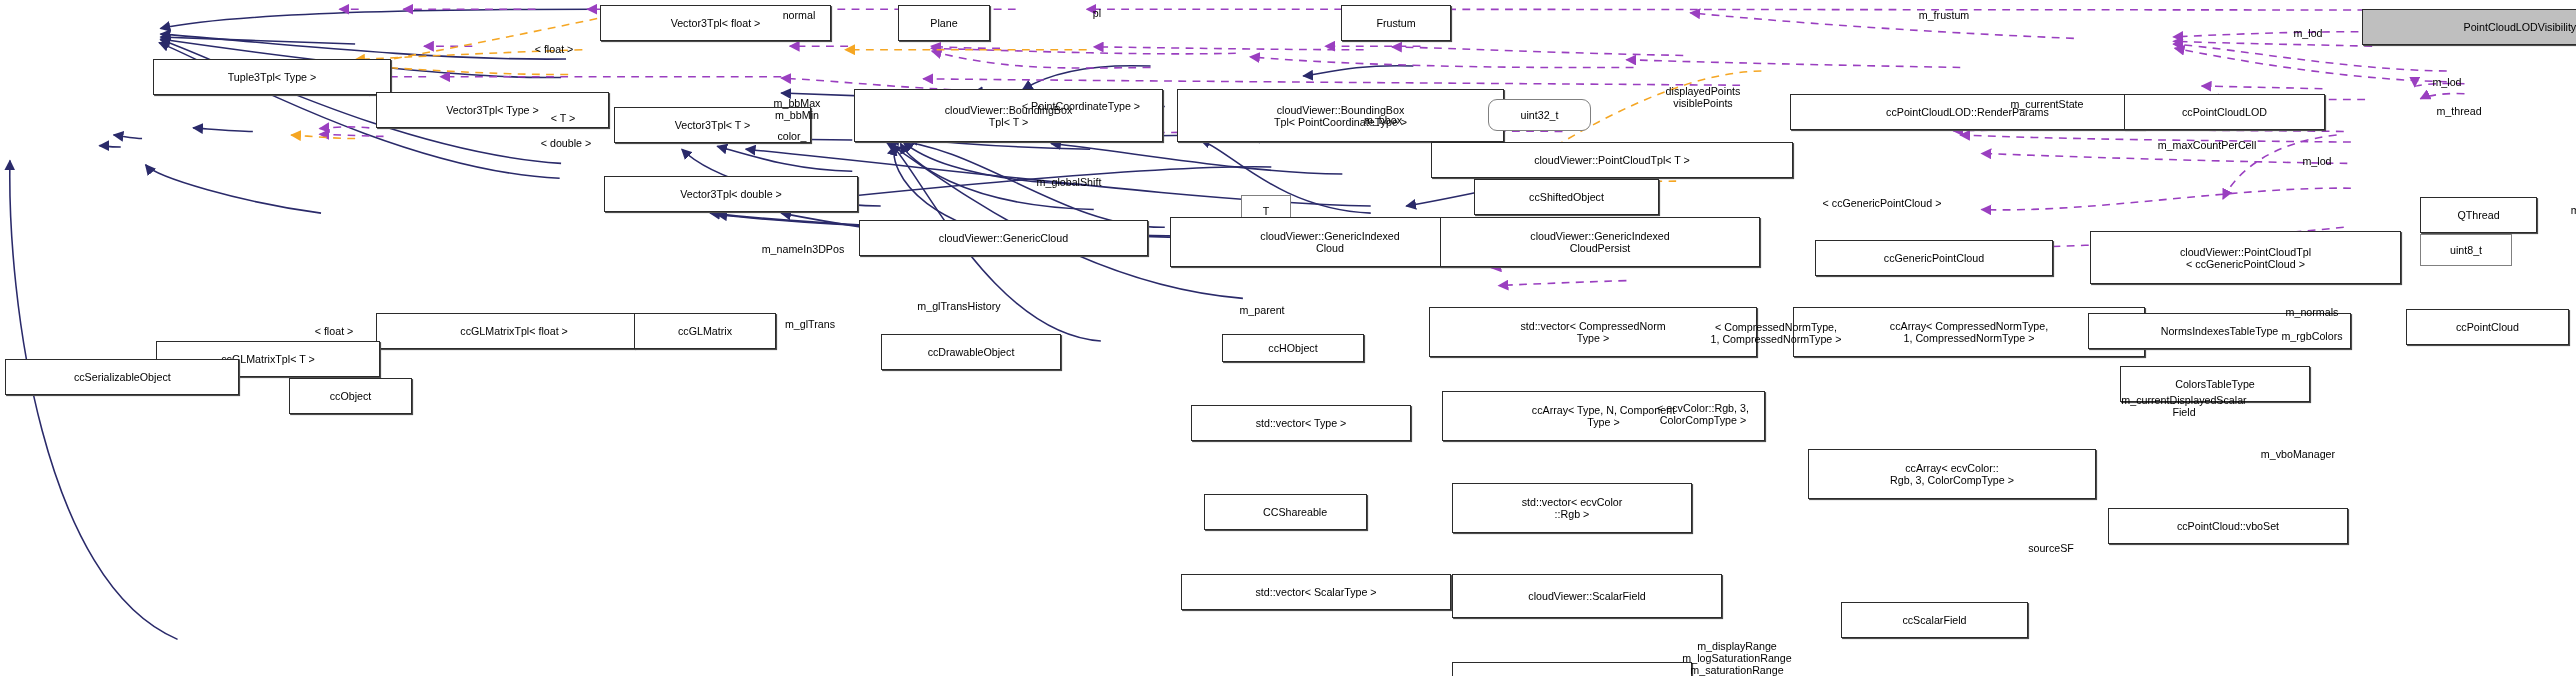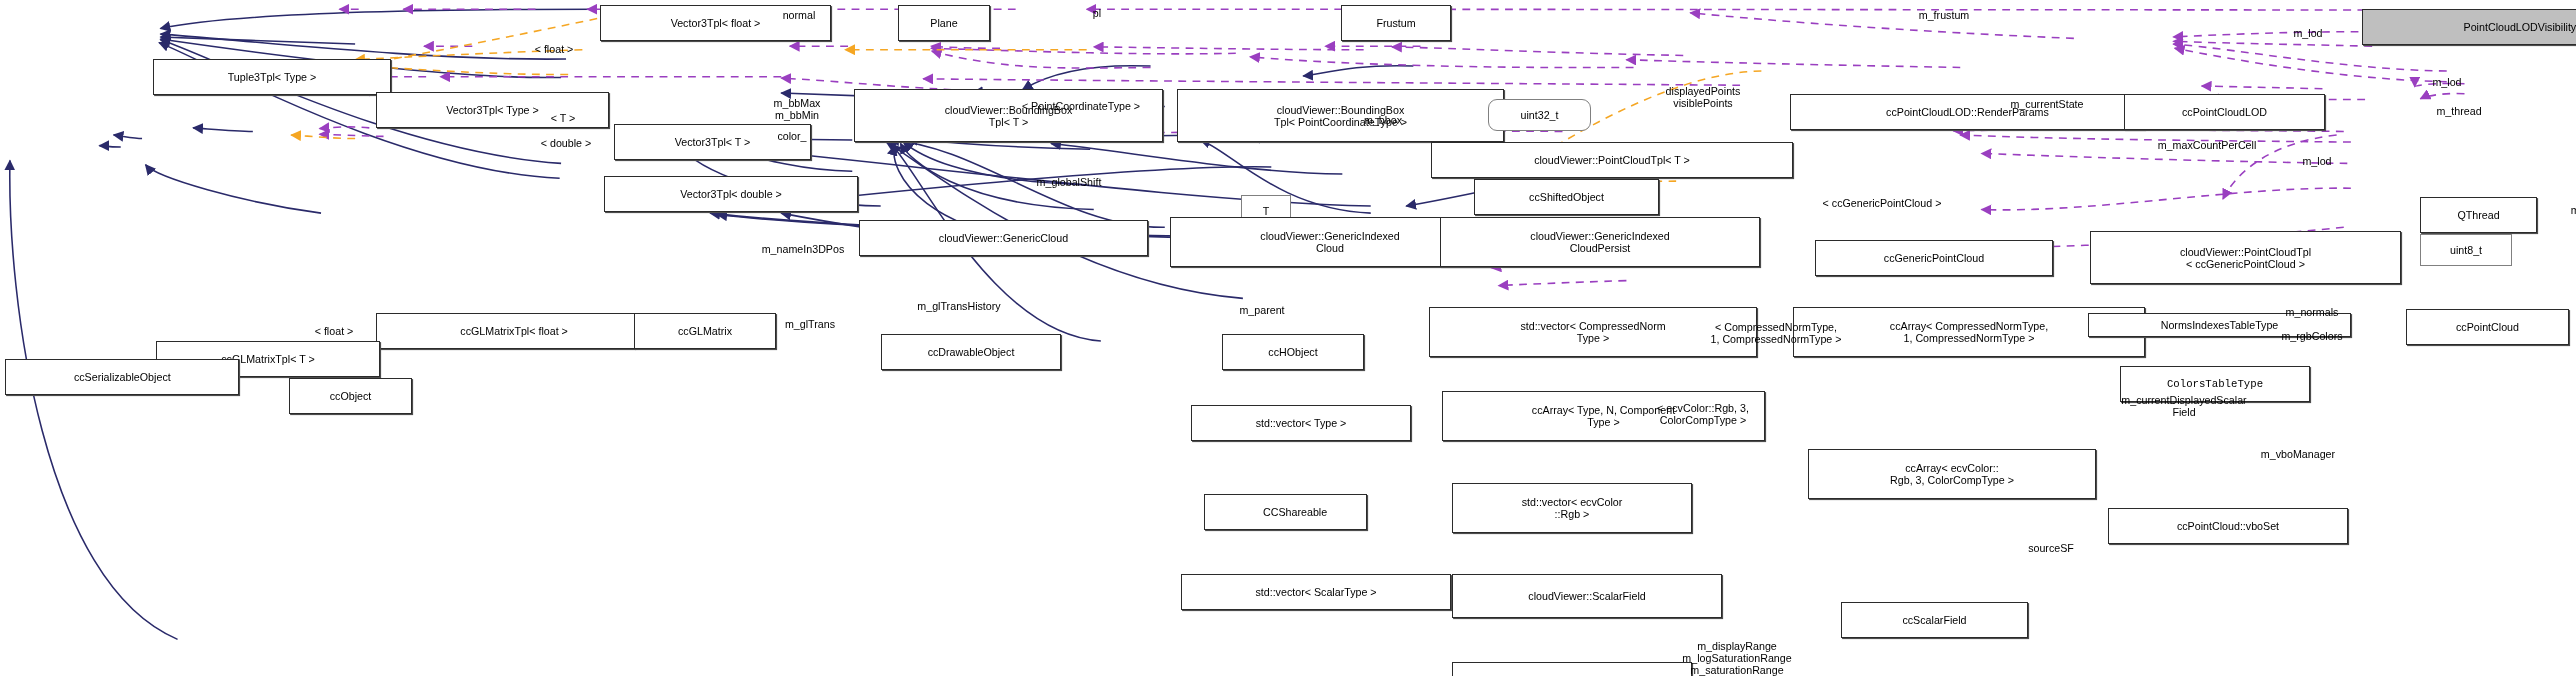--- a/index.html
+++ b/index.html
@@ -153,21 +153,21 @@
       <path d="M 2380,225 C 2300,228 2200,245 2100,250"></path>
       <path d="M 2360,255 C 2300,255 2200,258 2100,258"></path>
       <path d="M 500,195 C 470,195 440,192 410,190"></path>
     </g>
   </svg>
 
   <div id="nodes-layer">
       <div class="node" style="left: 153px; top: 59px; width: 238px; height: 36px;">Tuple3Tpl&lt; Type &gt;</div>
       <div class="node" style="left: 600px; top: 5.3px; width: 231px; height: 36px;">Vector3Tpl&lt; float &gt;</div>
       <div class="node" style="left: 376px; top: 92px; width: 233px; height: 36px;">Vector3Tpl&lt; Type &gt;</div>
-      <div class="node" style="left: 614px; top: 124px; width: 197px; height: 36px; text-align: right;">Vector3Tpl&lt; T &gt;</div>
+      <div class="node" style="left: 614px; top: 107px; width: 197px; height: 36px; text-align: right;">Vector3Tpl&lt; T &gt;</div>
       <div class="node" style="left: 604px; top: 176px; width: 254px; height: 36px;">Vector3Tpl&lt; double &gt;</div>
       <div class="node" style="left: 898px; top: 5.3px; width: 92px; height: 36px;">Plane</div>
       <div class="node" style="left: 1341px; top: 5.3px; width: 110px; height: 36px;">Frustum</div>
       <div class="node" style="left: 854px; top: 89px; width: 309px; height: 53px;">cloudViewer::BoundingBox
 Tpl&lt; T &gt;</div>
       <div class="node" style="left: 1177px; top: 89px; width: 327px; height: 53px;">cloudViewer::BoundingBox
 Tpl&lt; PointCoordinateType &gt;</div>
       <div class="node plain" style="left: 1241px; top: 195px; width: 50px; height: 32px;">T</div>
       <div class="node plain" style="left: 1488px; top: 99px; width: 103px; height: 32px; border-radius: 9px;">uint32_t</div>
       <div class="node" style="left: 1790px; top: 94px; width: 355px; height: 36px;">ccPointCloudLOD::RenderParams</div>
@@ -184,33 +184,33 @@
 &lt; ccGenericPointCloud &gt;</div>
       <div class="node" style="left: 2420px; top: 197px; width: 117px; height: 36px;">QThread</div>
       <div class="node plain" style="left: 2420px; top: 234px; width: 92px; height: 32px;">uint8_t</div>
       <div class="node hl" style="left: 2362px; top: 9px; width: 352px; height: 36px;">PointCloudLODVisibilityFlagger</div>
       <div class="node" style="left: 376px; top: 313px; width: 259px; height: 36px; padding-left: 20px;">ccGLMatrixTpl&lt; float &gt;</div>
       <div class="node" style="left: 156px; top: 341px; width: 224px; height: 36px;">ccGLMatrixTpl&lt; T &gt;</div>
       <div class="node" style="left: 634px; top: 313px; width: 142px; height: 36px;">ccGLMatrix</div>
       <div class="node" style="left: 5.3px; top: 359px; width: 234px; height: 36px;">ccSerializableObject</div>
       <div class="node" style="left: 289px; top: 378px; width: 123px; height: 36px;">ccObject</div>
       <div class="node" style="left: 881px; top: 334px; width: 180px; height: 36px;">ccDrawableObject</div>
-      <div class="node" style="left: 1222px; top: 334px; width: 142px; height: 36px;">ccHObject</div>
+      <div class="node" style="left: 1222px; top: 334px; width: 142px; height: 28px;">ccHObject</div>
       <div class="node" style="left: 1429px; top: 307px; width: 328px; height: 50px;">std::vector&lt; CompressedNorm
 Type &gt;</div>
       <div class="node" style="left: 1793px; top: 307px; width: 352px; height: 50px;">ccArray&lt; CompressedNormType,
 1, CompressedNormType &gt;</div>
-      <div class="node" style="left: 2088px; top: 313px; width: 263px; height: 24px;">NormsIndexesTableType</div>
+      <div class="node" style="left: 2088px; top: 313px; width: 263px; height: 36px;">NormsIndexesTableType</div>
       <div class="node" style="left: 2406px; top: 309px; width: 163px; height: 36px;">ccPointCloud</div>
       <div class="node" style="left: 1191px; top: 405px; width: 220px; height: 36px;">std::vector&lt; Type &gt;</div>
       <div class="node" style="left: 1442px; top: 391px; width: 323px; height: 50px;">ccArray&lt; Type, N, Component
 Type &gt;</div>
       <div class="node" style="left: 1808px; top: 449px; width: 288px; height: 50px;">ccArray&lt; ecvColor::
 Rgb, 3, ColorCompType &gt;</div>
-      <div class="node" style="left: 2120px; top: 366px; width: 190px; height: 36px; font-family: Liberation Mono, monospace;">ColorsTableType</div>
+      <div class="node" style="left: 2120px; top: 366px; width: 190px; height: 36px;">ColorsTableType</div>
       <div class="node" style="left: 1204px; top: 494px; width: 163px; height: 36px; padding-left: 22px;">CCShareable</div>
       <div class="node" style="left: 1452px; top: 483px; width: 240px; height: 50px;">std::vector&lt; ecvColor
 ::Rgb &gt;</div>
       <div class="node" style="left: 2108px; top: 508px; width: 240px; height: 36px;">ccPointCloud::vboSet</div>
       <div class="node" style="left: 1181px; top: 574px; width: 270px; height: 36px;">std::vector&lt; ScalarType &gt;</div>
       <div class="node" style="left: 1452px; top: 574px; width: 270px; height: 44px;">cloudViewer::ScalarField</div>
       <div class="node" style="left: 1841px; top: 602px; width: 187px; height: 36px;">ccScalarField</div>
       <div class="node" style="left: 1452px; top: 662px; width: 240px; height: 36px;">ccScalarField::Range</div>
     </div>
   <div id="labels-layer">

